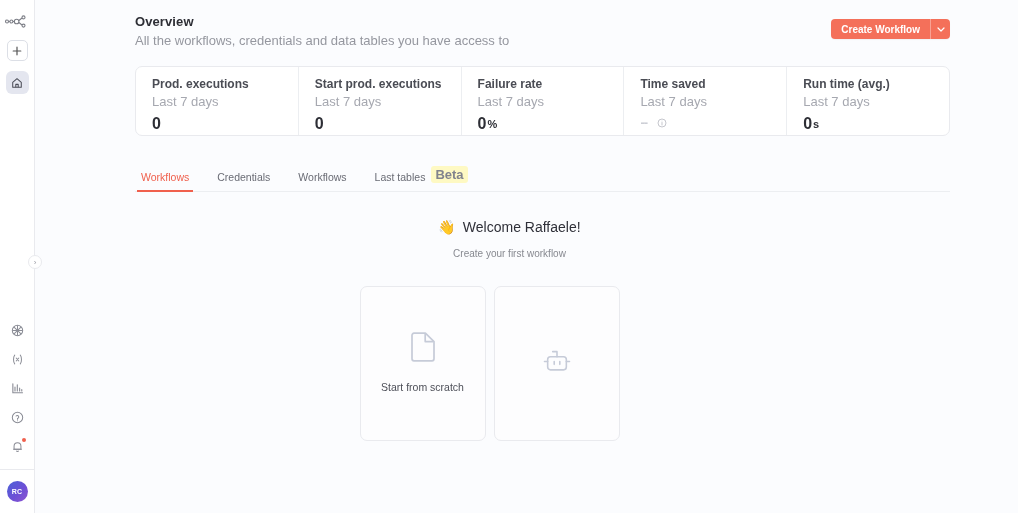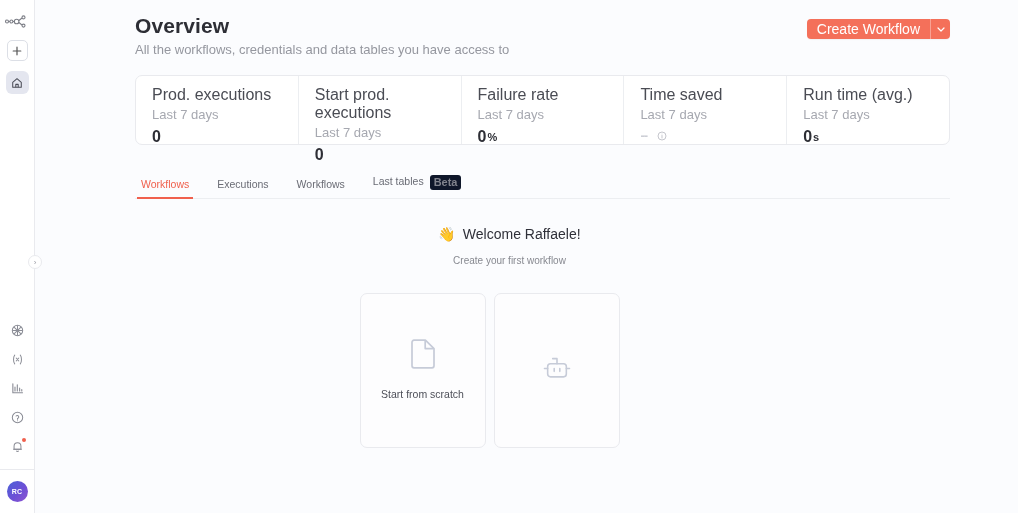--- a/index.html
+++ b/index.html
@@ -114,43 +114,43 @@
   }
 
   .header {
     padding: 14px 0 0 100px;
     display: flex;
     align-items: flex-start;
     justify-content: space-between;
     padding-right: 74px;
   }
   .page-title {
-    font-size: 21px;
+    font-size: 13px;
     font-weight: bold;
     color: #2d2e35;
     letter-spacing: .1px;
   }
   .page-sub {
     font-size: 13px;
     color: #95979f;
     margin-top: 4px;
   }
   .cw-group {
     display: flex;
     align-items: stretch;
     margin-top: 5px;
     border-radius: 4px;
     overflow: hidden;
     box-shadow: 0 1px 1px rgba(0,0,0,.04);
   }
   .cw-main {
     background: #f4705a;
     color: #fff;
-    font-size: 14px;
-    font-weight: normal;
+    font-size: 10px;
+    font-weight: bold;
     padding: 0 10px;
     height: 20px;
     display: flex; align-items: center;
   }
   .cw-sep { width: 1px; background: #f9a193; }
   .cw-caret {
     background: #f4705a;
     color: #fff;
     width: 19px;
     display: flex; align-items: center; justify-content: center;
@@ -168,22 +168,23 @@
     height: 70px;
   }
   .stat {
     flex: 1 1 0;
     padding: 10px 0 0 16px;
     border-right: 1px solid #eceef1;
     position: relative;
   }
   .stat:last-child { border-right: none; }
   .stat-label {
-    font-size: 16px;
+    font-size: 12px;
     color: #4a4c54;
+    font-weight: bold;
   }
   .stat-sub {
     font-size: 13px;
     color: #a6a8b0;
     margin-top: 3px;
   }
   .stat-value {
     font-size: 16px;
     font-weight: bold;
     color: #2d2e35;
@@ -217,32 +218,32 @@
     border-bottom: 1px solid #eceef1;
     margin-right: 74px;
     padding-left: 2px;
   }
   .tab {
     font-size: 10.5px;
     color: #6a6c75;
     padding: 0 4px 7px 4px;
     border-bottom: 2px solid transparent;
     display: flex;
-    align-items: flex-start;
+    align-items: flex-end;
     gap: 6px;
     margin-bottom: -1px;
   }
   .tab.active {
     color: #f0604d;
     border-bottom-color: #f0604d;
   }
   .beta-badge {
-    background: #0f172a;
+    background: #fef9c3;
     color: #81838d;
-    font-size: 11px;
+    font-size: 13px;
     font-weight: bold;
     border-radius: 3px;
     padding: 2px 4px 1.5px 4px;
     line-height: 1;
   }
 
   
   .welcome-wrap {
     margin-top: 26px;
     text-align: center;
@@ -445,21 +446,21 @@
           <span class="unit">s</span>
         </div>
       </div>
     </div>
 
     <div class="tabs">
       <div class="tab active">
         <span>Workflows</span>
       </div>
       <div class="tab">
-        <span>Executions</span>
+        <span>Credentials</span>
       </div>
       <div class="tab">
         <span>Workflows</span>
       </div>
       <div class="tab">
         <span>Last tables</span>
         <span class="beta-badge">Beta</span>
       </div>
     </div>
 

